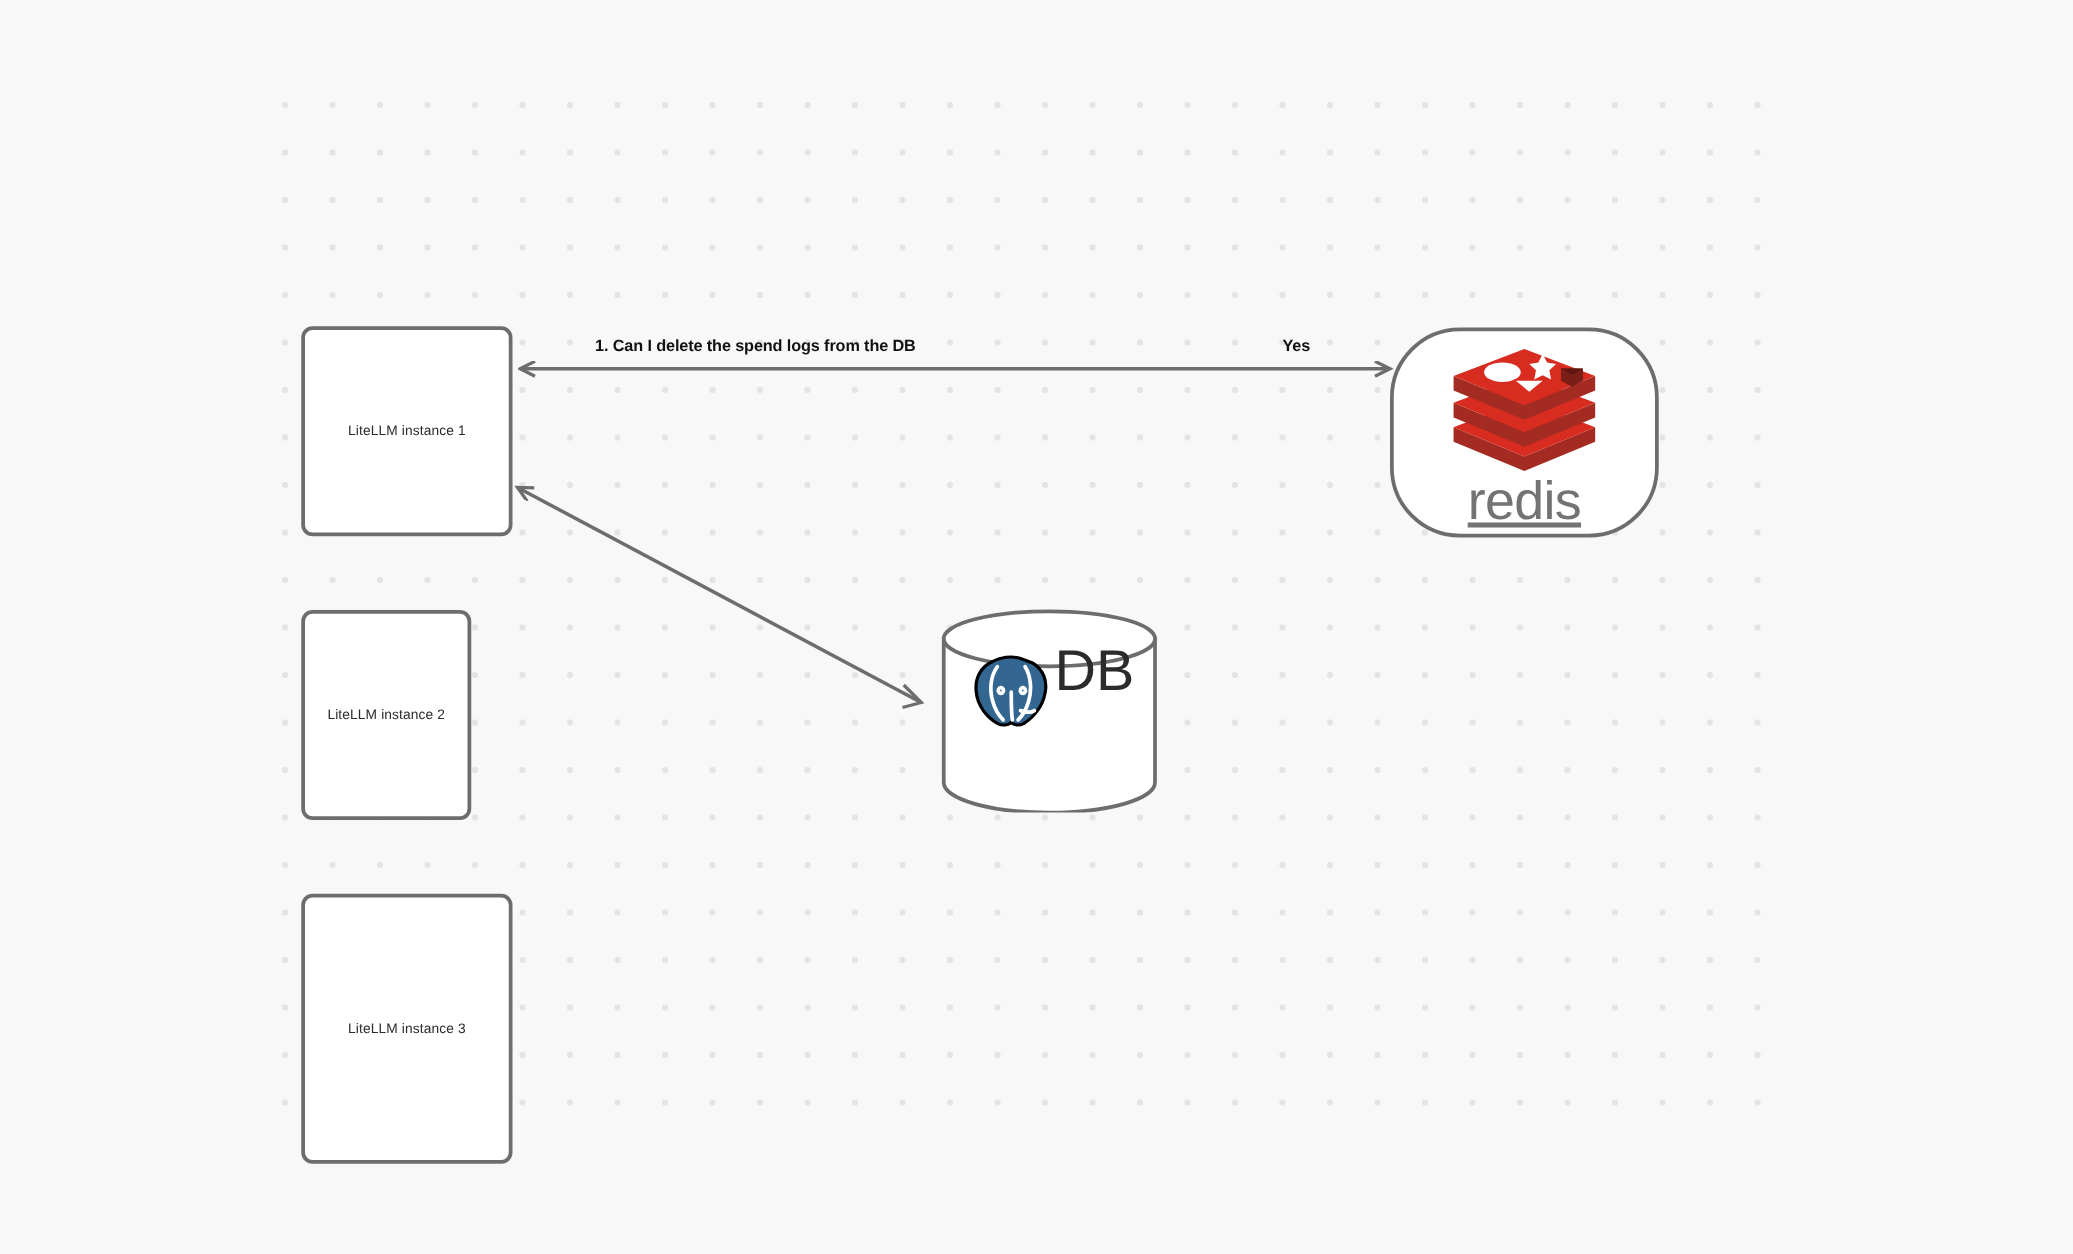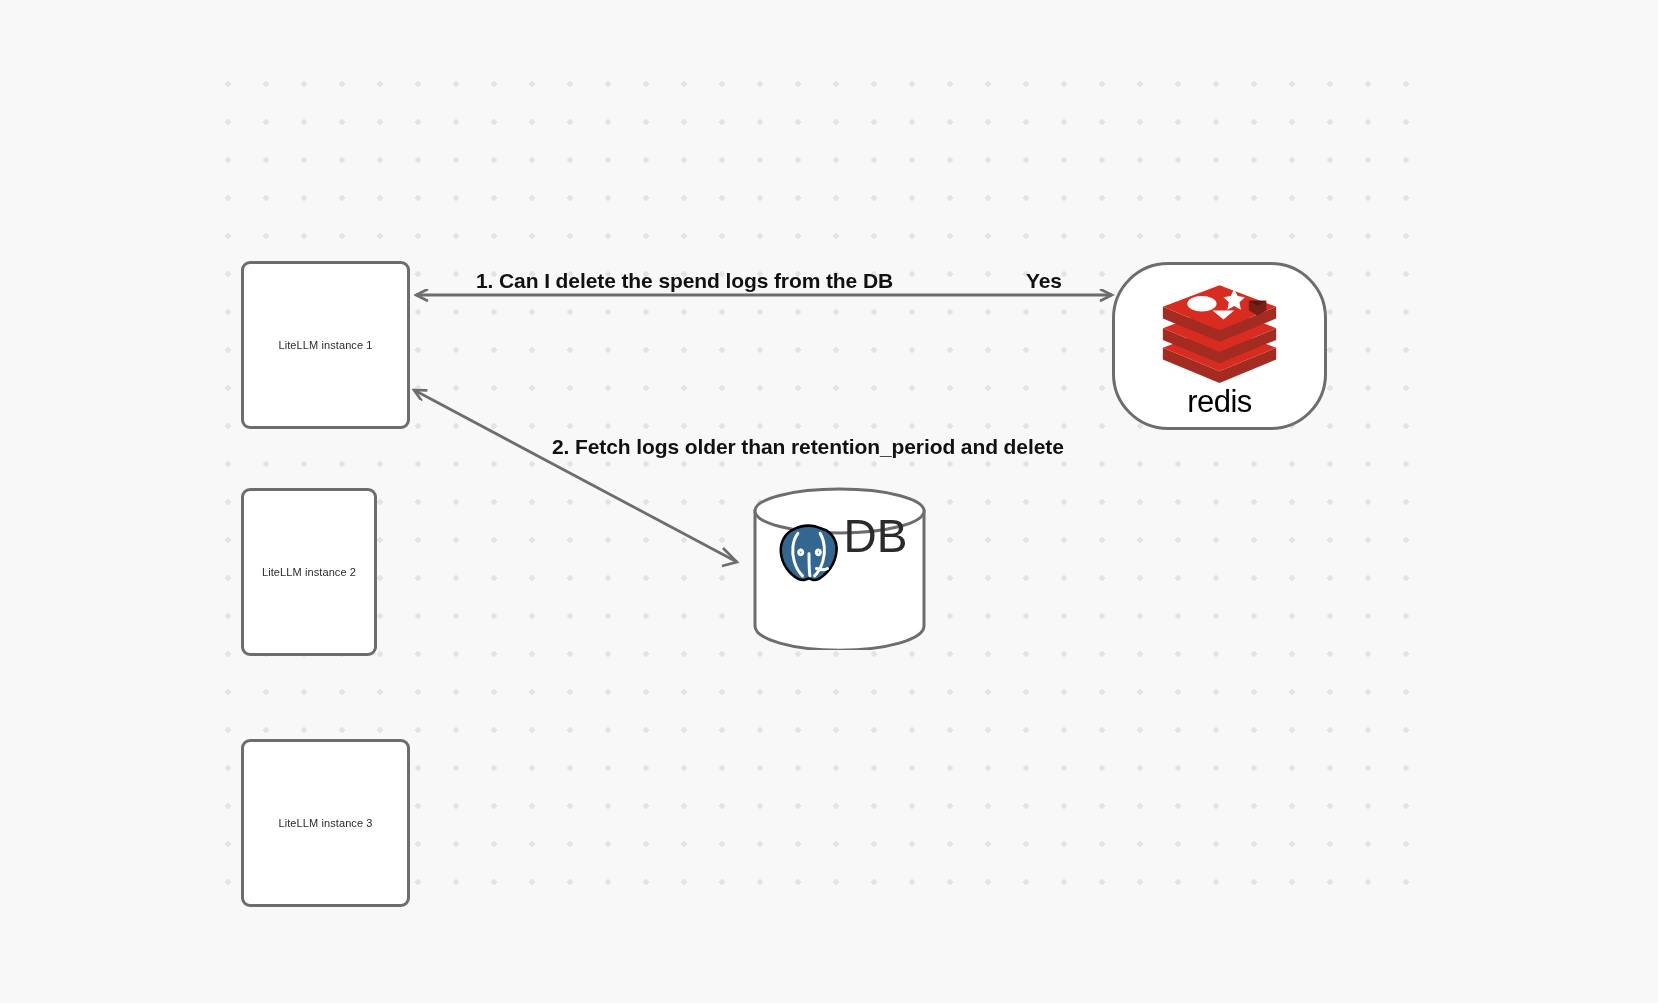--- a/index.html
+++ b/index.html
@@ -37,42 +37,43 @@
     box-sizing: border-box;
   }
   .node-label {
     font-size: 11px;
     color: #2b2b2b;
     letter-spacing: .1px;
     font-family: "Liberation Sans", sans-serif;
   }
   #instance1 { left: 241px; top: 261px; width: 169px; height: 168px; }
   #instance2 { left: 241px; top: 488px; width: 136px; height: 168px; }
-  #instance3 { left: 241px; top: 739px; width: 169px; height: 168px; }
+  #instance3 { left: 241px; top: 715px; width: 169px; height: 216px; }
 
   #redis-node {
     position: absolute;
     left: 1112px; top: 262px; width: 215px; height: 168px;
     background: #ffffff;
     border: 3px solid #6d6d6d;
     border-radius: 56px;
     box-sizing: border-box;
     display: flex;
     flex-direction: column;
     align-items: center;
     justify-content: center;
   }
   #redis-logo-wrap { width: 125px; height: 112px; margin-top: 4px; }
   #redis-wordmark {
-    font-size: 31px;
-    color: #000000;
+    font-size: 43px;
+    color: #737373;
     font-family: "Liberation Sans", sans-serif;
     line-height: 1;
     margin-top: -6px;
     letter-spacing: -0.5px;
+    text-decoration: underline;
   }
 
   #db-node {
     position: absolute;
     left: 752px; top: 487px; width: 175px; height: 163px;
   }
   #db-inner {
     position: absolute;
     inset: 0;
     display: flex;
@@ -88,21 +89,21 @@
     color: #2b2b2b;
     font-family: "Liberation Sans", sans-serif;
     line-height: 1;
     margin-left: -2px;
   }
 
   .edge-label {
     position: absolute;
     font-family: "Liberation Sans", sans-serif;
     font-weight: bold;
-    font-size: 21px;
+    font-size: 13px;
     color: #111111;
     white-space: nowrap;
     letter-spacing: -0.1px;
   }
   #label-1 { left: 476px; top: 269px; }
   #label-yes { left: 1026px; top: 269px; }
   #label-2 { left: 552px; top: 435px; }
 
   svg.edges {
     position: absolute;
@@ -209,15 +210,14 @@
             <path d="M48 60 C54 62 57 62 60 60"></path>
           </g>
         </svg>
       </div>
       <span id="db-text">DB</span>
     </div>
   </div>
 
   <div class="edge-label" id="label-1">1.  Can I delete the spend logs from the DB</div>
   <div class="edge-label" id="label-yes">Yes</div>
-  <div class="edge-label" id="label-2">2.  Fetch logs older than retention_period and delete</div>
 
 </div>
 
 </body></html>

